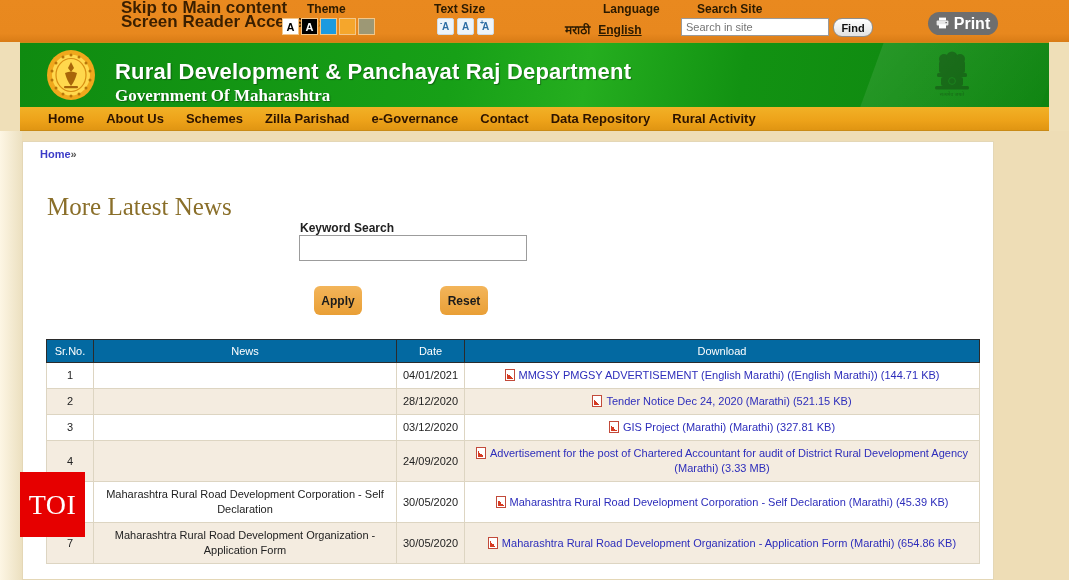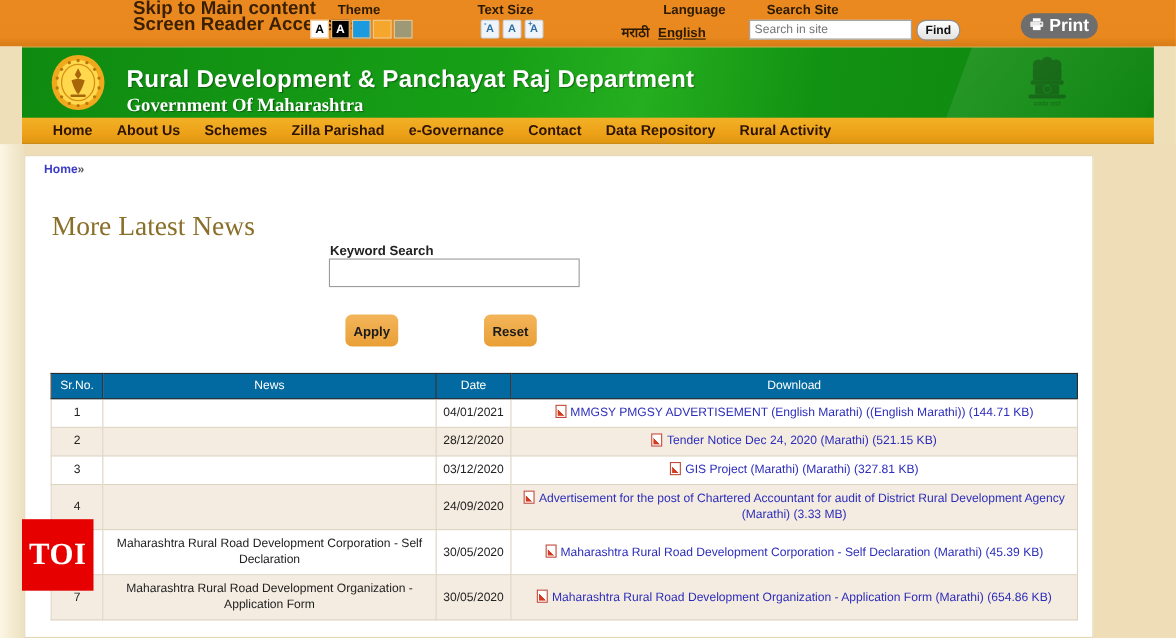--- a/index.html
+++ b/index.html
@@ -149,21 +149,21 @@
     background:linear-gradient(45deg,#d63b22 50%,transparent 50%);
   }
   .col-sr{width:47px;}
   .col-news{width:303px;}
   .col-date{width:68px;}
   .col-dl{width:515px;}
   
   .toi{
     position:absolute;left:20px;top:472px;width:65px;height:65px;background:#e60000;
     display:flex;align-items:center;justify-content:center;
-    color:#ffffff;font-family:"Liberation Serif", serif;font-size:28px;font-weight:bold;
+    color:#ffffff;font-family:"Liberation Serif", serif;font-size:28px;font-weight:normal;
     letter-spacing:.5px;
   }
 </style>
 </head>
 <body>
 
 <div class="topbar">
   <a class="login">Login</a>
 
   <div class="skipblock">

